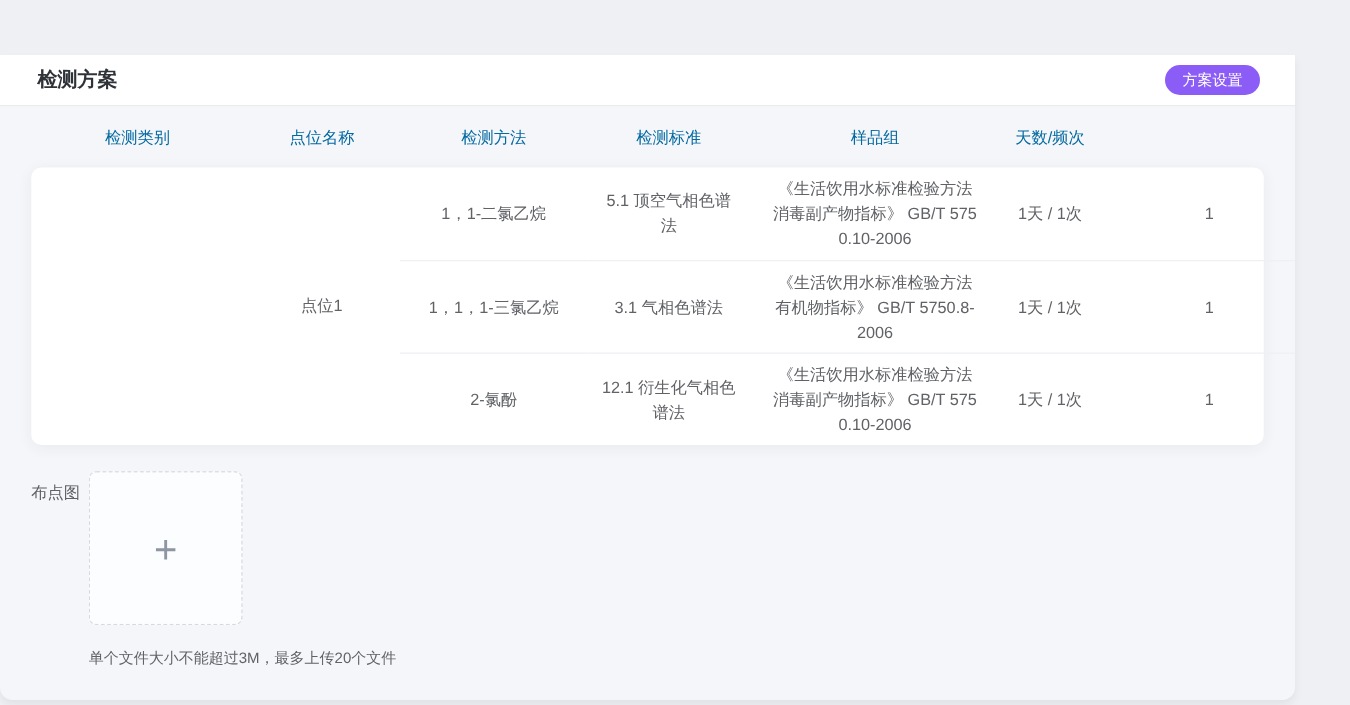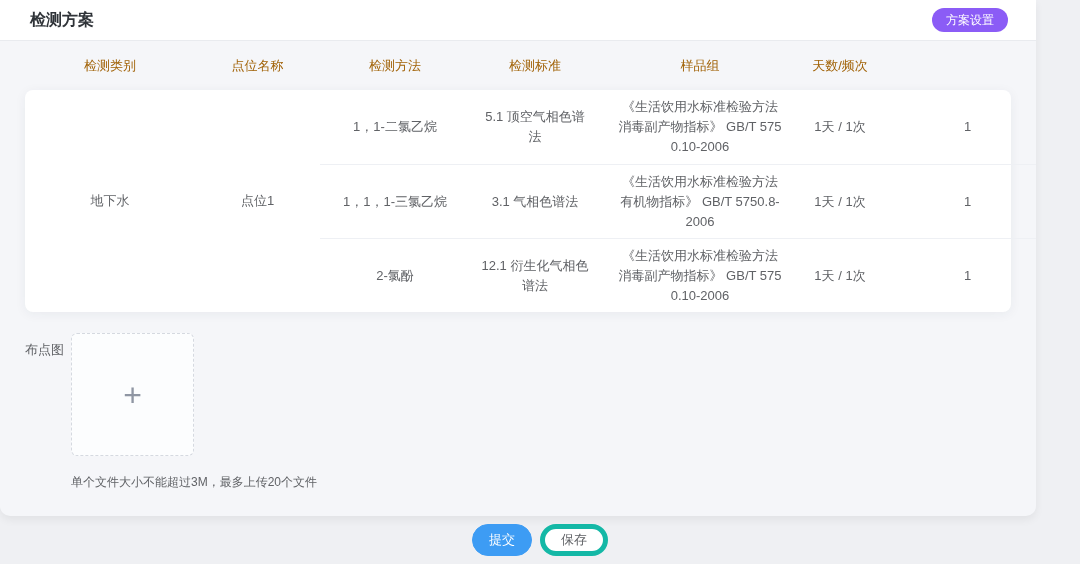--- a/index.html
+++ b/index.html
@@ -10,20 +10,21 @@
     color: #606266;
     overflow: hidden;
   }
   .panel {
     width: 1036px;
     height: 516px;
     background: #f5f6f9;
     border-radius: 0 0 10px 10px;
     box-shadow: 0 4px 8px rgba(0,0,0,0.06);
     overflow: hidden;
+    margin-top: 44px;
   }
   .top-bar {
     height: 41px;
     background: #ffffff;
     border-bottom: 1px solid #e9ebef;
     display: flex;
     align-items: center;
     justify-content: space-between;
     padding: 0 28px 0 30px;
   }
@@ -47,21 +48,21 @@
   .grid7 {
     display: grid;
     grid-template-columns: 170px 125px 150px 130px 200px 80px 175px;
   }
   .thead { height: 49px; }
   .thead .th {
     display: flex;
     align-items: center;
     justify-content: center;
     font-size: 13px;
-    color: #a16207;
+    color: #0369a1;
   }
   .table-card {
     background: #ffffff;
     border-radius: 8px;
     box-shadow: 0 2px 12px rgba(31,45,61,0.06);
   }
   .cell {
     min-height: 74px;
     display: flex;
     align-items: center;
@@ -149,21 +150,20 @@
     <div class="grid7 thead">
       <div class="th">检测类别</div>
       <div class="th">点位名称</div>
       <div class="th">检测方法</div>
       <div class="th">检测标准</div>
       <div class="th">样品组</div>
       <div class="th">天数/频次</div>
     </div>
 
     <div class="grid7 table-card">
-      <div class="cell span3" style="grid-column:1">地下水</div>
       <div class="cell span3" style="grid-column:2">点位1</div>
 
       <div class="cell" style="grid-column:3;grid-row:1">1，1-二氯乙烷</div>
       <div class="cell" style="grid-column:4;grid-row:1">5.1 顶空气相色谱法</div>
       <div class="cell standard" style="grid-column:5;grid-row:1">《生活饮用水标准检验方法
 消毒副产物指标》 GB/T 575
 0.10-2006</div>
       <div class="cell" style="grid-column:6;grid-row:1">1天 / 1次</div>
       <div class="cell" style="grid-column:7;grid-row:1">1</div>
 

